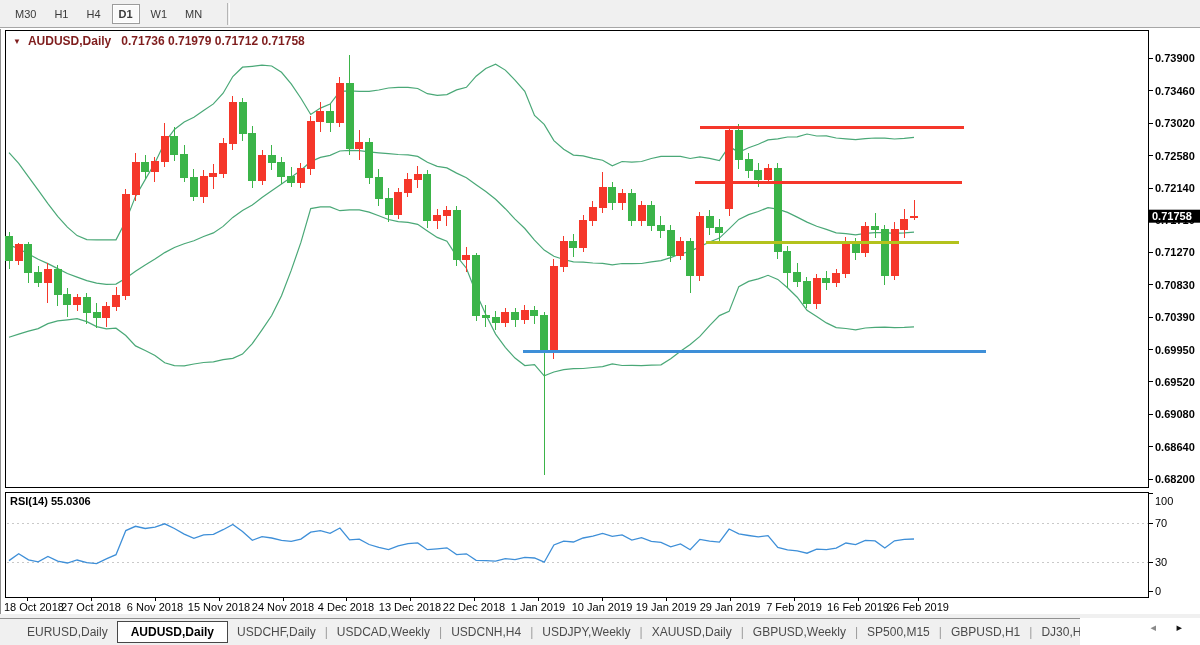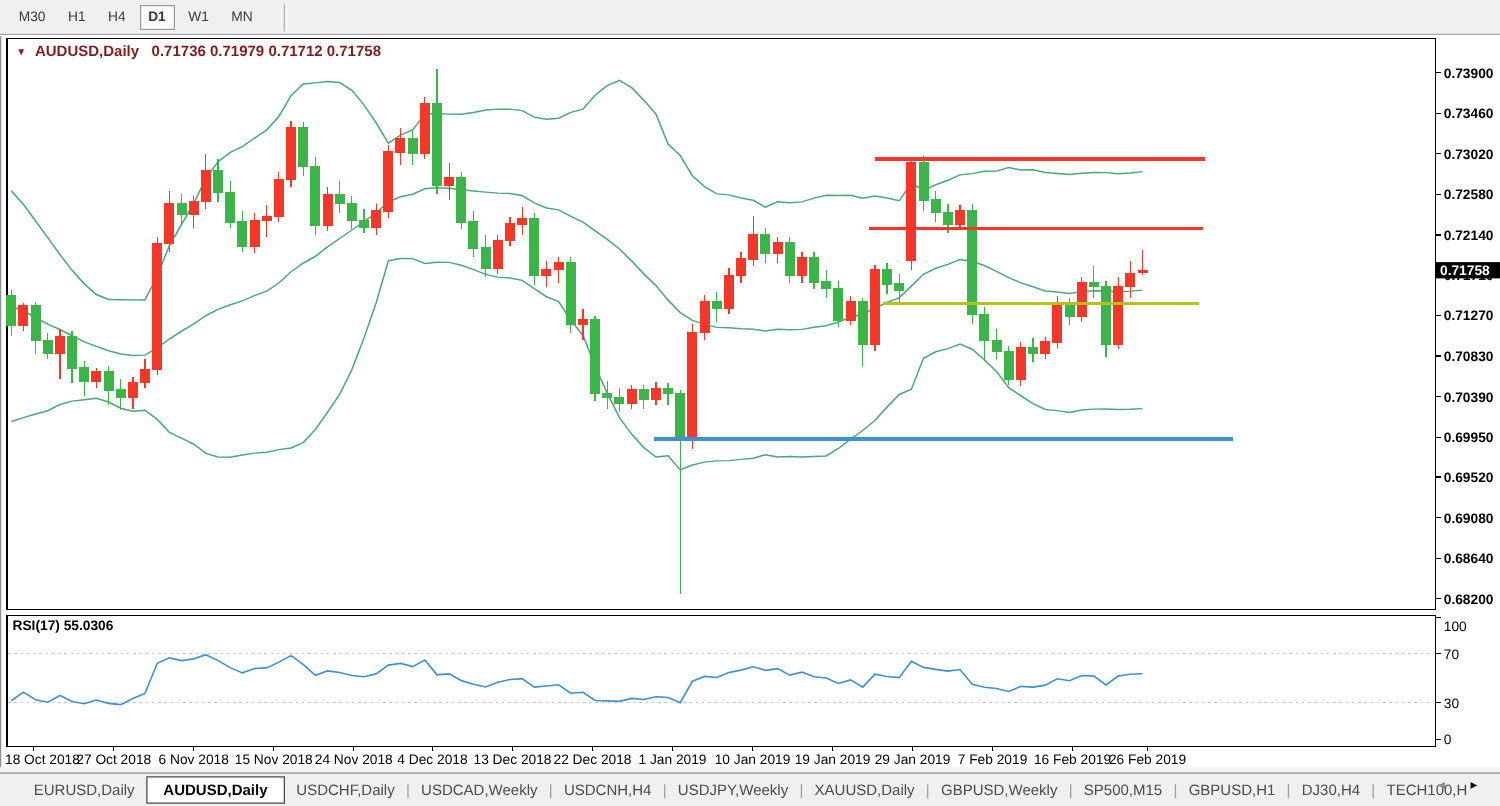--- a/index.html
+++ b/index.html
@@ -17,21 +17,21 @@
     border-left:1px solid #8f8f8f;box-sizing:border-box;}
   #chart-svg{position:absolute;top:0;left:0;}
   #chart-title{position:absolute;top:5px;left:12px;font-size:12px;font-weight:700;color:#7f1d1d;z-index:2;white-space:nowrap;}
   #chart-title .dd{font-size:8px;margin-right:7px;vertical-align:1px;cursor:default;}
   #chart-title .ohlc{margin-left:10px;font-weight:700;}
   #rsi-label{position:absolute;top:466px;left:9px;font-size:11px;font-weight:700;color:#000;z-index:2;}
 
   #win-bottom{position:absolute;top:614px;left:0;width:1200px;height:4px;background:#f0f0f0;}
 
   
-  #tabbar{position:absolute;top:618px;left:0;width:1200px;height:27px;background:#f0f0f0;
+  #tabbar{position:absolute;top:618px;left:0;width:1080px;height:27px;background:#f0f0f0;
     border-top:1px solid #919191;display:flex;align-items:center;padding-left:18px;box-sizing:border-box;overflow:hidden;padding-right:70px;}
   .tab{font-size:12px;color:#4b4b4b;padding:3px 9px;white-space:nowrap;cursor:default;}
   .tab.active{background:#fff;border:1px solid #474747;font-weight:700;color:#000;padding:3px 13px;}
   .tab-sep{color:#9a9a9a;font-size:12px;}
   .tab-scroll{position:absolute;top:621px;font-size:11px;cursor:default;z-index:3;}
   #tab-scroll-left{right:44px;color:#8a8a8a;}
   #tab-scroll-right{right:18px;color:#111;}
 
   svg text{font-family:"Liberation Sans",sans-serif;}
   .price-lbl{font-size:11px;font-weight:700;fill:#000;}
@@ -339,21 +339,21 @@
         <line x1="857" y1="568" x2="857" y2="572" stroke="#000" stroke-width="1" shape-rendering="crispEdges"></line>
         <text x="857" y="582" class="date-lbl" text-anchor="middle">16 Feb 2019</text>
         <line x1="917" y1="568" x2="917" y2="572" stroke="#000" stroke-width="1" shape-rendering="crispEdges"></line>
         <text x="917" y="582" class="date-lbl" text-anchor="middle">26 Feb 2019</text>
       </g>
       <rect x="4.5" y="1.5" width="1143" height="457" fill="none" pointer-events="all"></rect>
     </svg>
   <div id="chart-title">
     <span class="dd">▼</span><span>AUDUSD,Daily</span><span class="ohlc">0.71736 0.71979 0.71712 0.71758</span>
   </div>
-  <div id="rsi-label">RSI(17) 55.0306</div>
+  <div id="rsi-label">RSI(14) 55.0306</div>
 </div>
 
 <div id="win-bottom"></div>
 
 <div id="tabbar">
 
 <div class="tab">EURUSD,Daily</div>
     <div class="tab active">AUDUSD,Daily</div>
     <div class="tab">USDCHF,Daily</div>
     <span class="tab-sep">|</span>

